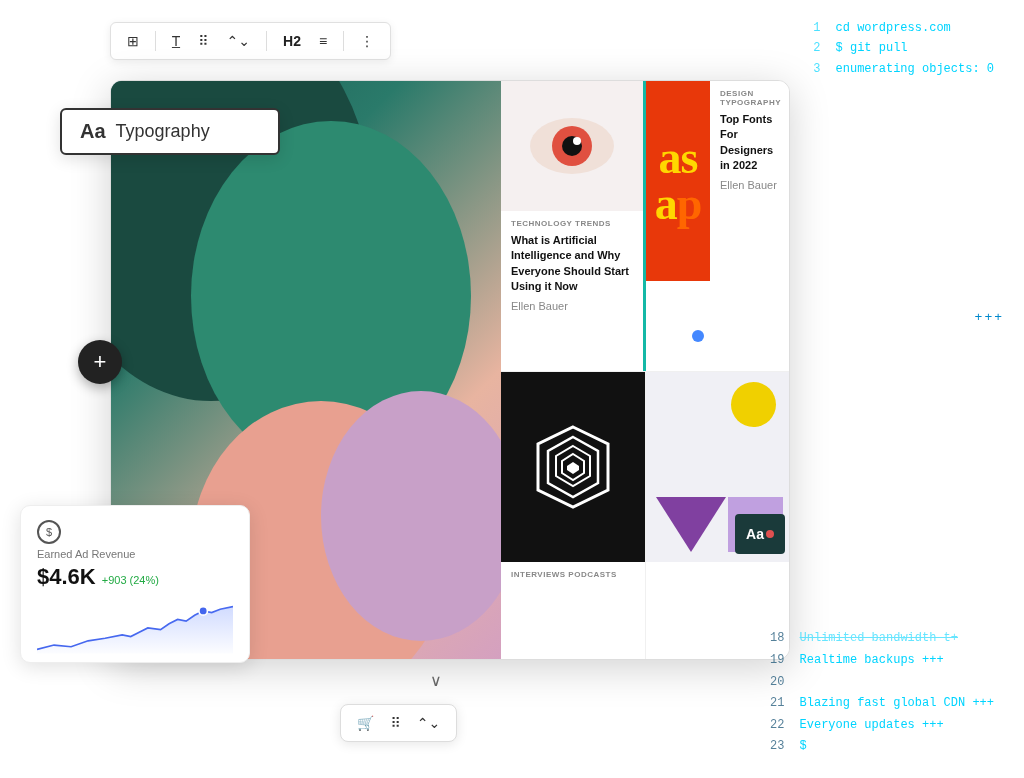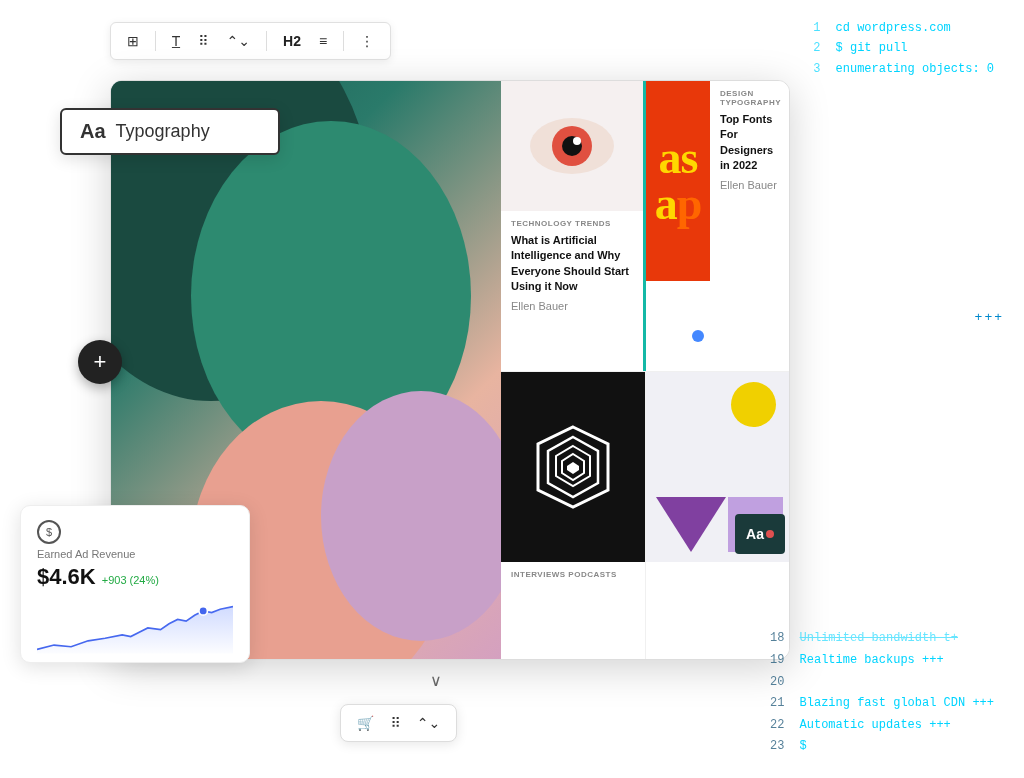--- a/index.html
+++ b/index.html
@@ -645,19 +645,19 @@
   </div>
   <div>
     <span class="line-num">20</span>
   </div>
   <div>
     <span class="line-num">21</span>
     <span>Blazing fast global CDN +++</span>
   </div>
   <div>
     <span class="line-num">22</span>
-    <span>Automatic updates +++</span>
+    <span>Everyone updates +++</span>
   </div>
   <div>
     <span class="line-num">23</span>
     <span>$</span>
   </div>
 </div>
 
 </body></html>

